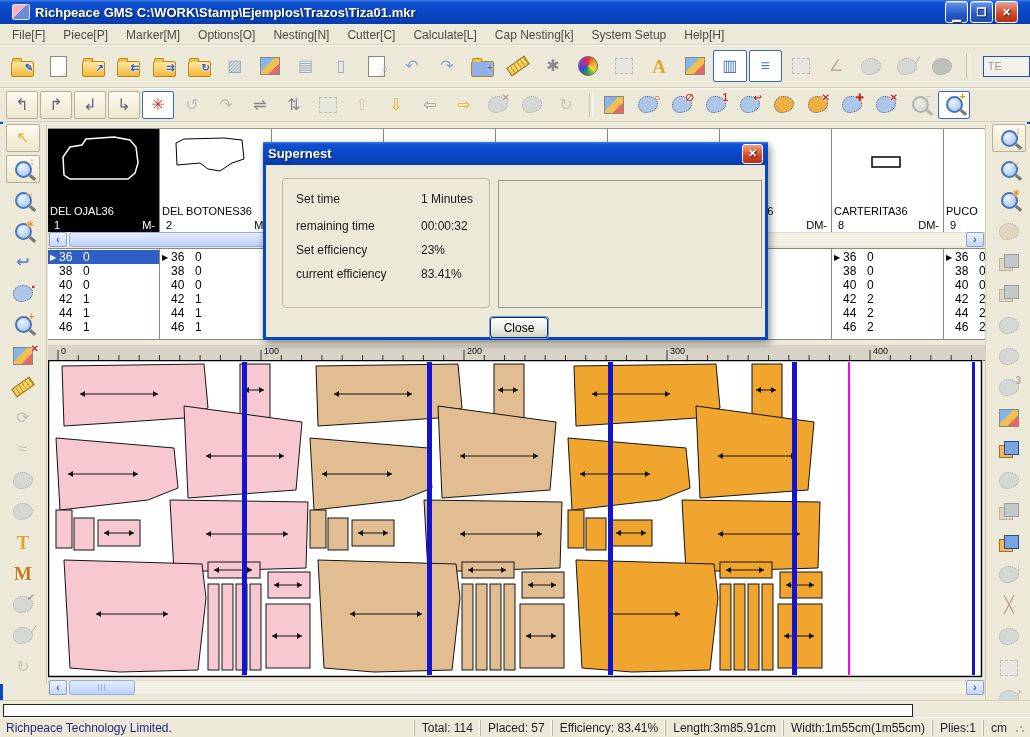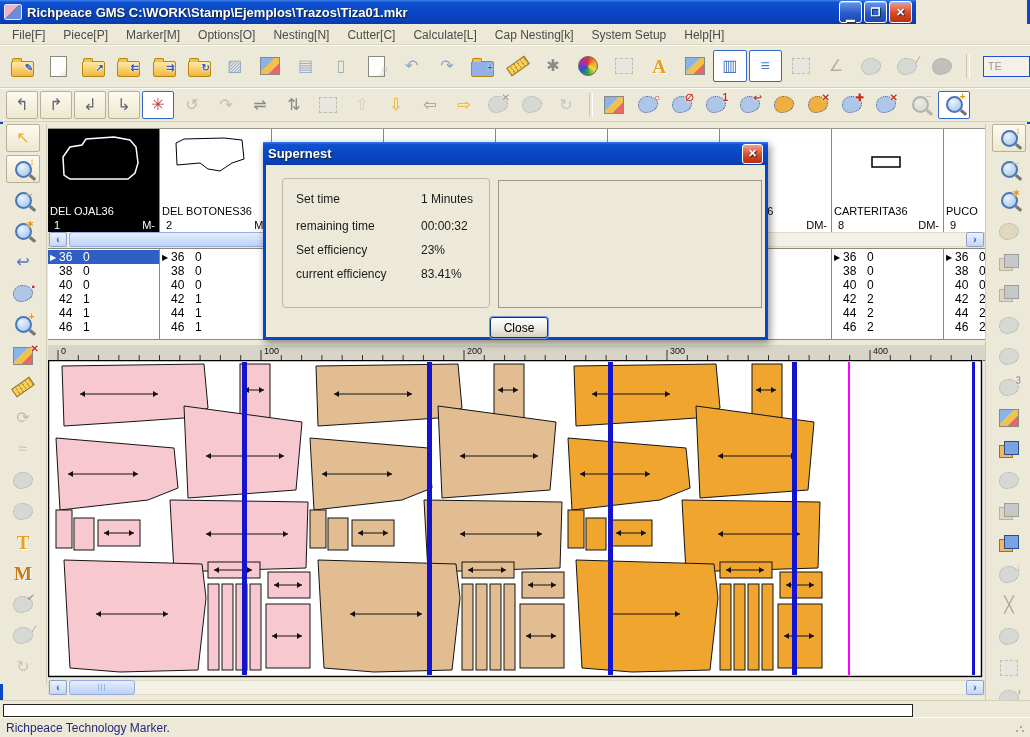--- a/index.html
+++ b/index.html
@@ -1,22 +1,22 @@
 <!DOCTYPE html>
 <html><head>
 <meta charset="utf-8">
 <style>
   html,body{margin:0;padding:0;background:#555;}
   .app{position:relative;width:1030px;height:737px;overflow:hidden;
        font-family:"Liberation Sans",sans-serif;background:#ECE9D8;
        box-shadow:inset 3px 0 #0A48C4, inset -3px 0 #0A48C4, inset 0 -3px #0A48C4;}
   
-  .titlebar{position:absolute;left:0;top:0;width:916px;height:24px;display:flex;align-items:center;
+  .titlebar{position:absolute;left:0;top:0;width:1030px;height:24px;display:flex;align-items:center;
     background:linear-gradient(180deg,#3C82F0 0%,#1152CF 10%,#0A47C8 45%,#0840B8 86%,#0A3CA8 100%);
-    color:#fff;font-weight:bold;font-size:13px;padding:0 4px;box-sizing:border-box;text-shadow:1px 1px 1px #123;}
+    color:#fff;font-weight:bold;font-size:13px;padding:0 12px;box-sizing:border-box;text-shadow:1px 1px 1px #123;}
   .app-logo{width:16px;height:14px;margin-right:5px;position:relative;background:linear-gradient(135deg,#F4B0C8 0 45%,#6C8CD8 45% 100%);border:1px solid #dfe8ff;border-radius:2px;}
   .titlebar .title{flex:1;white-space:nowrap;overflow:hidden;}
   .winbtn{width:21px;height:20px;margin-left:2px;border:1px solid #fff;border-radius:3px;color:#fff;
     font-size:11px;font-weight:bold;display:flex;align-items:center;justify-content:center;
     background:linear-gradient(180deg,#6896E8,#2858C8 60%,#1C48B0);box-shadow:inset 0 1px #9cbcf8;}
   .winbtn.close{background:linear-gradient(180deg,#F0a088,#D84A28 55%,#B83010);}
   
   .menubar{position:absolute;left:0;top:24px;width:1030px;height:21px;background:#ECE9D8;
     display:flex;align-items:flex-end;font-size:12px;color:#4c4c44;border-bottom:1px solid #d8d4c0;padding-left:3px;box-sizing:border-box;}
   .menuitem{padding:2px 9px;cursor:default;}
@@ -949,21 +949,22 @@
     <div class="sthumb" style="width:64px"></div>
     <div class="strack"></div>
     <div class="sbtn">›</div>
   </div>
 
   <div id="preview">
       <div class="bar"></div>
     </div>
 
   <div id="statusbar">
-    <span class="company">Richpeace Technology Marker.</span>
+    <span class="company">Richpeace Technology Limited.</span>
+    <span id="segs"><span class="seg">Total: 114</span><span class="seg">Placed: 57</span><span class="seg">Efficiency: 83.41%</span><span class="seg">Length:3m85.91cm</span><span class="seg">Width:1m55cm(1m55cm)</span><span class="seg">Plies:1</span><span class="seg">cm</span></span>
     <span class="grip"></span>
   </div>
 
   <div id="dialog">
     <div id="dlg-title">
       <span class="title">Supernest</span>
       <span id="dlg-close">
           <span>✕</span>
         </span>
     </div>

